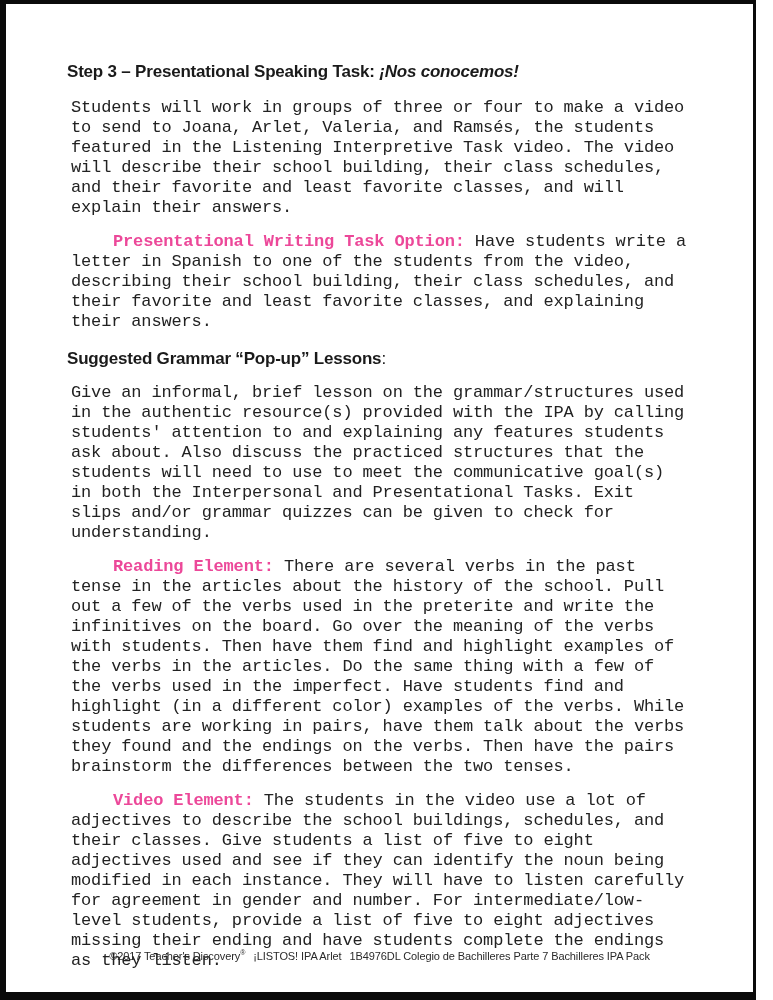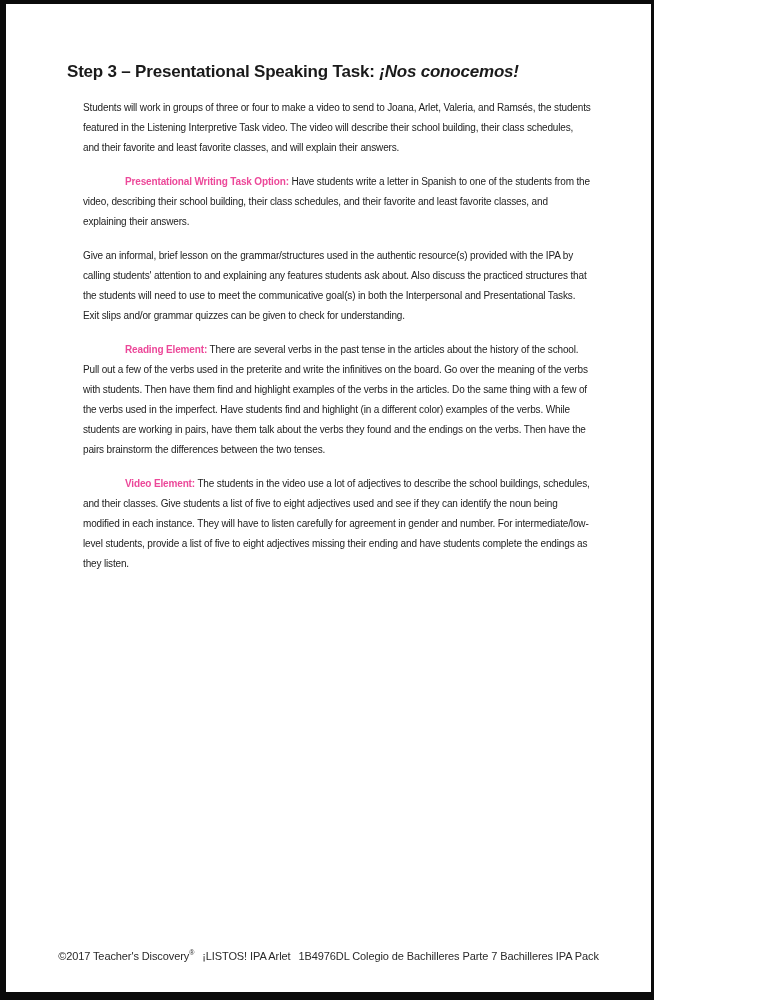--- a/index.html
+++ b/index.html
@@ -1,35 +1,35 @@
 <!DOCTYPE html>
 <html><head>
 <meta charset="utf-8">
 <style>
   html,body { margin:0; padding:0; background:#ffffff; }
   .page {
     position:relative;
-    width:654px; height:1000px;
+    width:756px; height:1000px;
     box-sizing:border-box;
     background:#ffffff;
     border-style:solid; border-color:#0a0a0a;
     border-width:4px 3px 8px 6px;
     font-family:"Liberation Sans", sans-serif;
     color:#1e1e1e;
     overflow:hidden;
   }
   .content { padding:58px 60px 0 61px; }
   h1.doc-title {
     font-size:17px; font-weight:700; letter-spacing:-0.2px;
     margin:0 0 16px 0; color:#1a1a1a;
   }
   h1.doc-title .em { font-style:italic; }
   p.body-para {
-    font-size:10px; line-height:20px; letter-spacing:-0.15px;
-    margin:0 0 14px 16px; color:#222222;
+    font-size:17px; line-height:20px; letter-spacing:-0.15px;
+    margin:0 0 14px 4px; color:#222222;font-family:Liberation Mono, monospace;
   }
   p.body-para b { font-weight:700; color:#ec4899; }
   p.indent { text-indent:42px; }
   h2.section-heading {
     font-size:17px; font-weight:700; letter-spacing:-0.2px;
     margin:17px 0 14px 0; color:#1a1a1a;
   }
   h2.section-heading .colon { font-weight:400; }
   .footer {
     position:absolute; left:0; right:0; bottom:30px;
@@ -45,20 +45,21 @@
 
 <div class="page">
   <div class="content">
 
     <h1 class="doc-title"><span>Step 3 – Presentational Speaking Task: </span><span class="em">¡Nos conocemos!</span></h1>
 
     <p class="body-para">Students will work in groups of three or four to make a video to send to Joana, Arlet, Valeria, and Ramsés, the students featured in the Listening Interpretive Task video. The video will describe their school building, their class schedules, and their favorite and least favorite classes, and will explain their answers.</p>
 
     <p class="body-para indent"><b>Presentational Writing Task Option:</b><span> Have students write a letter in Spanish to one of the students from the video, describing their school building, their class schedules, and their favorite and least favorite classes, and explaining their answers.</span></p>
 
+    <h2 class="section-heading"><span>Suggested Grammar “Pop-up” Lessons</span><span class="colon">:</span></h2>
 
     <p class="body-para">Give an informal, brief lesson on the grammar/structures used in the authentic resource(s) provided with the IPA by calling students' attention to and explaining any features students ask about. Also discuss the practiced structures that the students will need to use to meet the communicative goal(s) in both the Interpersonal and Presentational Tasks. Exit slips and/or grammar quizzes can be given to check for understanding.</p>
 
     <p class="body-para indent"><b>Reading Element:</b><span> There are several verbs in the past tense in the articles about the history of the school. Pull out a few of the verbs used in the preterite and write the infinitives on the board. Go over the meaning of the verbs with students. Then have them find and highlight examples of the verbs in the articles. Do the same thing with a few of the verbs used in the imperfect. Have students find and highlight (in a different color) examples of the verbs. While students are working in pairs, have them talk about the verbs they found and the endings on the verbs. Then have the pairs brainstorm the differences between the two tenses.</span></p>
 
     <p class="body-para indent"><b>Video Element:</b><span> The students in the video use a lot of adjectives to describe the school buildings, schedules, and their classes. Give students a list of five to eight adjectives used and see if they can identify the noun being modified in each instance. They will have to listen carefully for agreement in gender and number. For intermediate/low-level students, provide a list of five to eight adjectives missing their ending and have students complete the endings as they listen.</span></p>
 
 
   </div>
 

